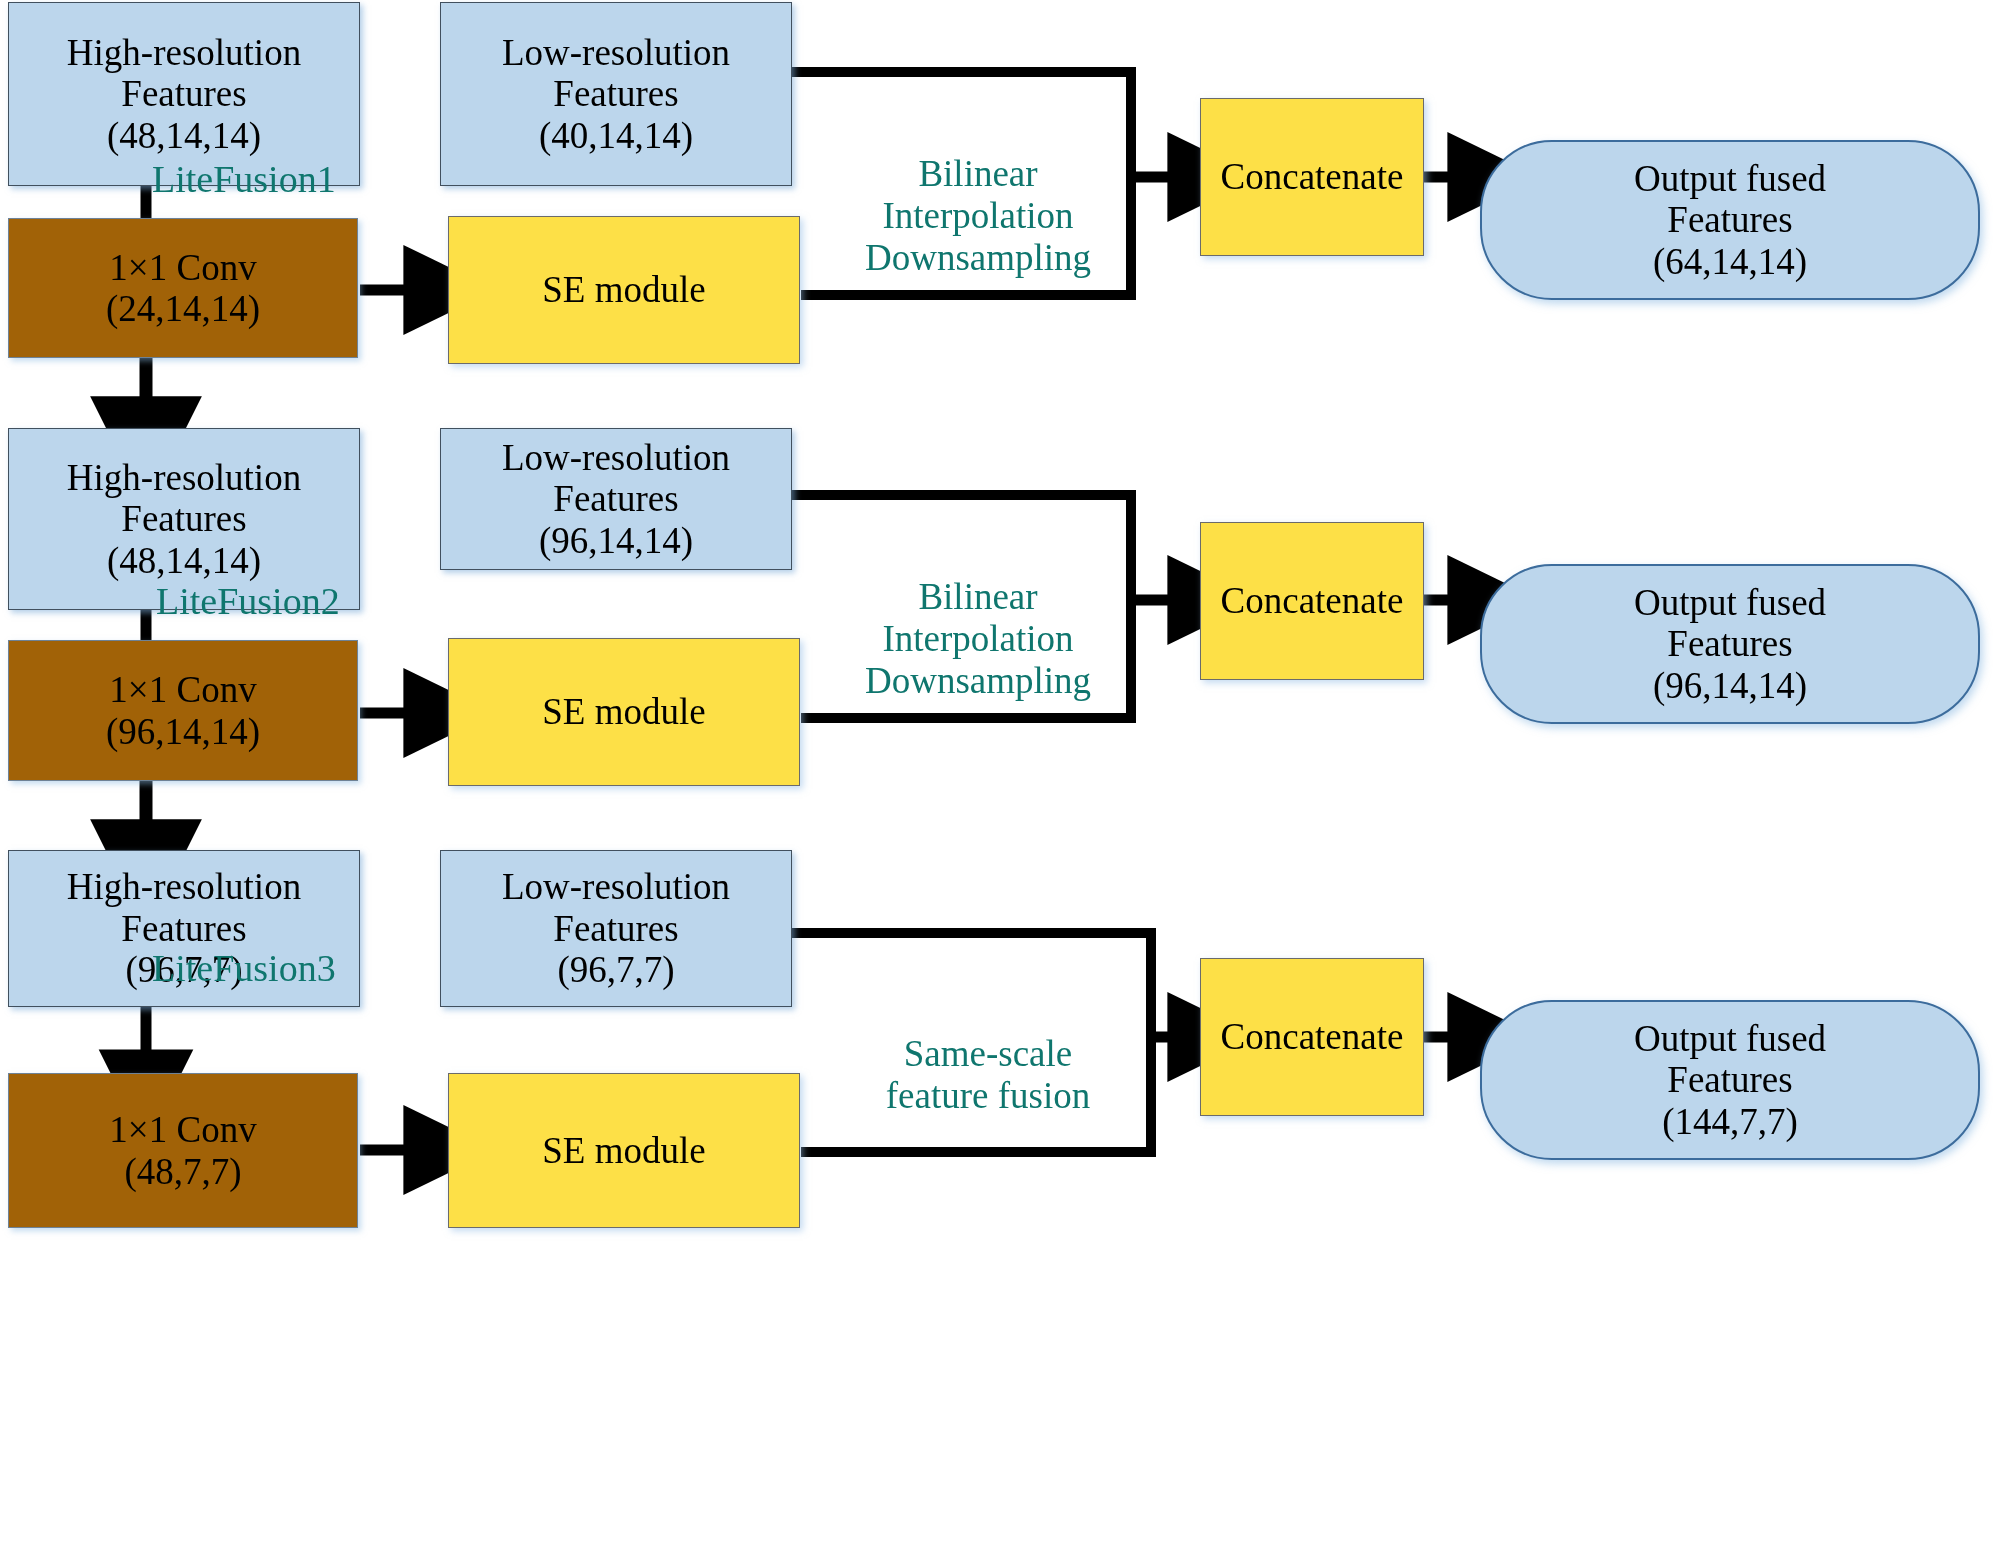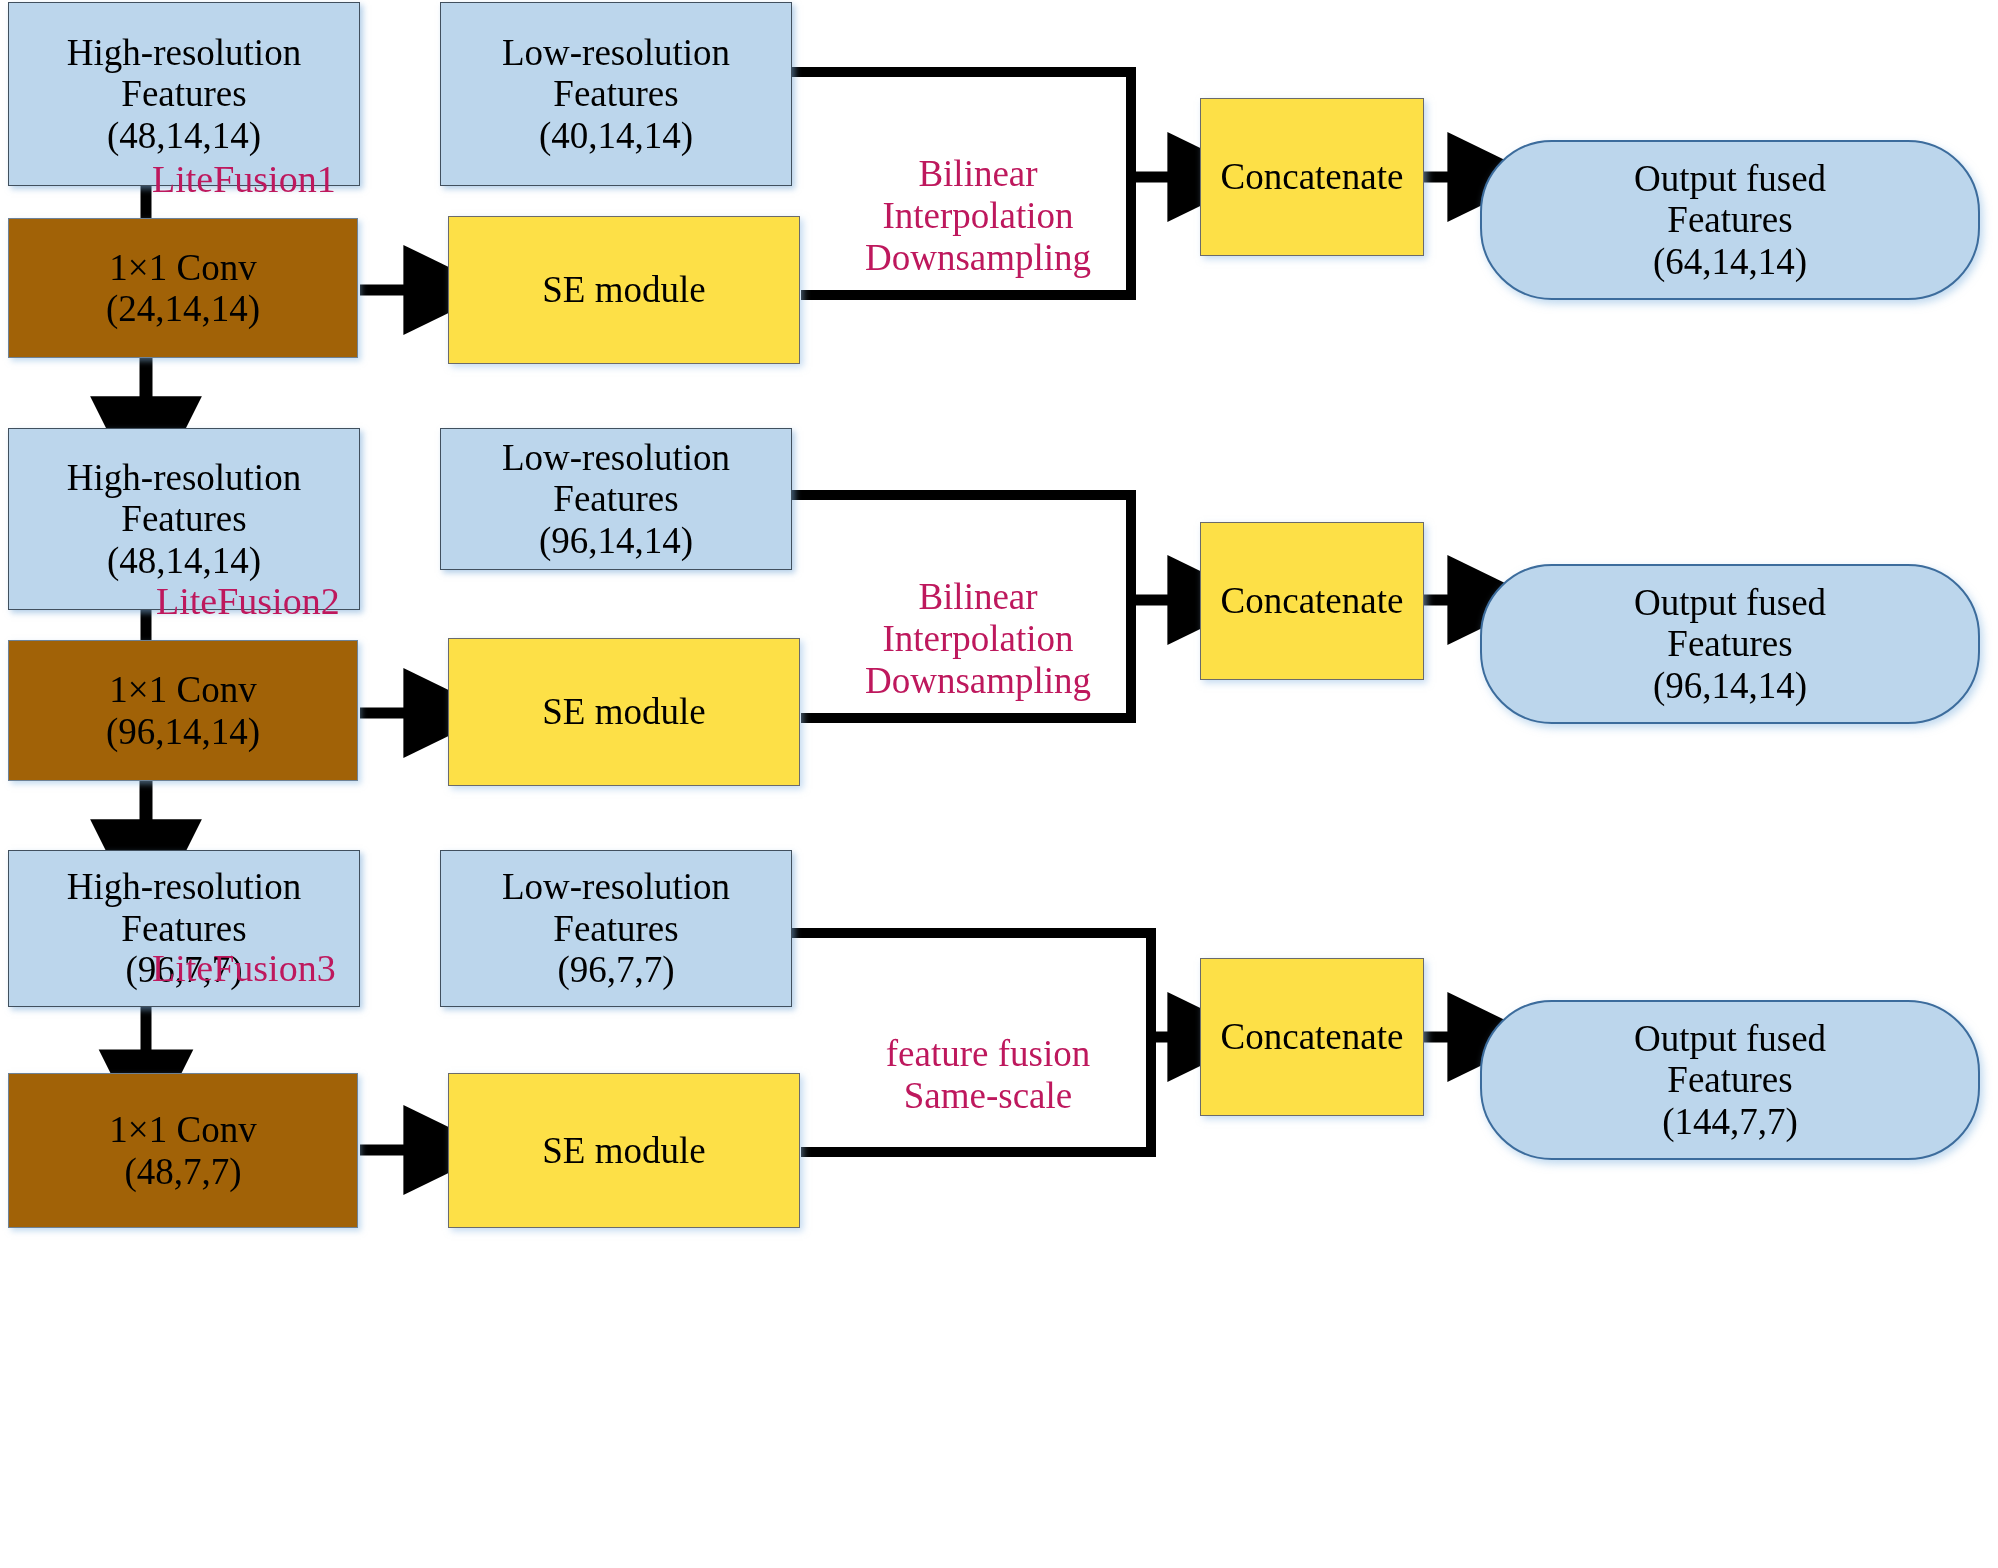--- a/index.html
+++ b/index.html
@@ -17,21 +17,21 @@
   .blue-mid{background:#bcd6ec;border:1.5px solid #41505e;
             box-shadow:3px 3px 6px rgba(120,170,215,.55);}
   .blue-light{background:#a16207;border:1.5px solid #6e8296;
             box-shadow:3px 3px 6px rgba(140,185,225,.50);}
   .grey{background:#fde047;border:1.5px solid #6b6b6b;
         box-shadow:3px 3px 7px rgba(150,190,230,.55);}
   .stadium{background:#bcd6ec;border:2.5px solid #3c6c9c;
            border-radius:72px;
            box-shadow:3px 4px 8px rgba(140,185,225,.55);margin-top:44px;}
 
-  .edge-label{position:absolute;color:#be185d;white-space:nowrap;
+  .edge-label{position:absolute;color:#0f766e;white-space:nowrap;
               font-family:"Liberation Serif","DejaVu Serif",serif;}
   .edge-label .ln{display:block;text-align:center;line-height:1.14;}
 </style>
 </head>
 <body>
 
 <div id="diagram">
 
   <svg viewBox="0 0 1998 1568">
     <defs>
@@ -185,22 +185,22 @@
   <div class="node blue-light" style="left:8px;top:1073px;width:350px;height:155px;font-size:37px;">
     <span class="ln">1×1 Conv</span>
     <span class="ln">(48,7,7)</span>
   </div>
 
   <div class="node grey" style="left:448px;top:1073px;width:352px;height:155px;font-size:37px;">
     <span class="ln">SE module</span>
   </div>
 
   <div class="edge-label" style="left:833px;top:1033px;width:310px;font-size:37px;">
+    <span class="ln">Same-scale</span>
     <span class="ln">feature fusion</span>
-    <span class="ln">Same-scale</span>
   </div>
 
   <div class="node grey" style="left:1200px;top:958px;width:224px;height:158px;font-size:37px;">
     <span class="ln">Concatenate</span>
   </div>
 
   <div class="node stadium" style="left:1480px;top:956px;width:500px;height:160px;font-size:37px;">
     <span class="ln">Output fused</span>
     <span class="ln">Features</span>
     <span class="ln">(144,7,7)</span>

